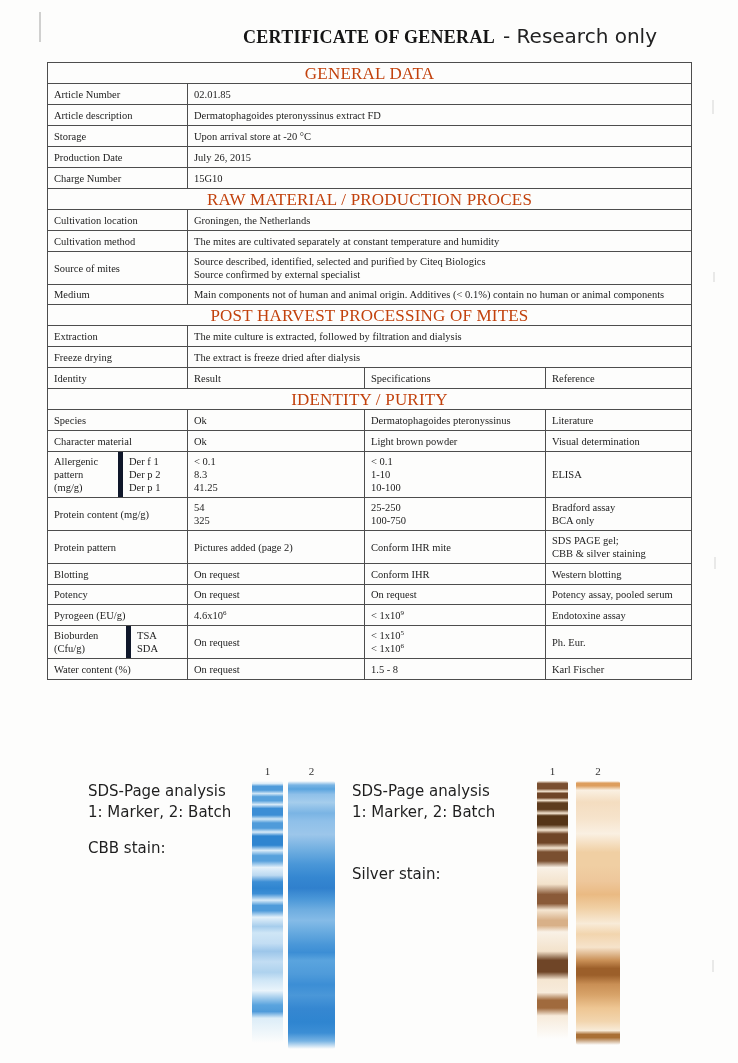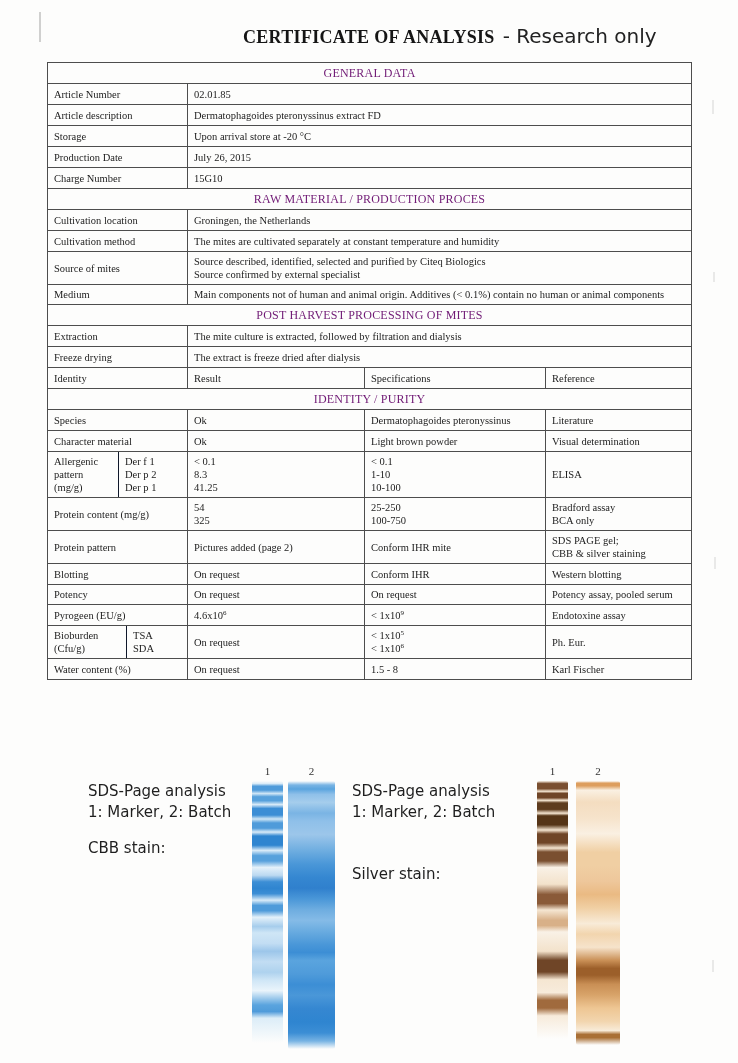--- a/index.html
+++ b/index.html
@@ -18,30 +18,30 @@
     position:absolute;left:47px;top:62px;width:644px;
     border-collapse:collapse;table-layout:fixed;
     font-size:10.5px;line-height:13px;color:#1c1c1c;
   }
   table.coa td{
     border:1px solid #4d4d4d;
     padding:3px 6px;vertical-align:middle;
     overflow:hidden;
   }
   td.sec{
-    text-align:center;font-size:12px;letter-spacing:.2px;
-    padding:4px 6px;color:#701a75;
+    text-align:center;font-size:17px;letter-spacing:.2px;
+    padding:4px 6px;color:#c2410c;
   }
   tr.h1{height:21px;}
   .it{}
   sup{font-size:7px;line-height:0;}
   
   .split{display:flex;margin:-3px -6px;min-height:100%;}
   .split .l{padding:3px 6px;flex:0 0 58px;}
-  .split .r{padding:3px 6px;border-left:1px solid #0f172a;flex:1;}
+  .split .r{padding:3px 6px;border-left:5px solid #0f172a;flex:1;}
   .split2 .l{flex:0 0 66px;}
   
   .artifact{position:absolute;background:#9a9a9a;opacity:.45;}
   
   .cap{
     position:absolute;font-family:"DejaVu Sans", sans-serif;
     font-size:15px;line-height:21px;color:#1f1f1f;white-space:nowrap;
   }
   .gel{position:absolute;}
   .lane-labels{display:flex;font-family:"Liberation Serif", serif;font-size:11px;color:#333;height:16px;}
@@ -120,21 +120,21 @@
 </head>
 <body>
 
 <div class="artifact" style="left:39px;top:12px;width:2px;height:30px;"></div>
 <div class="artifact" style="left:712px;top:100px;width:2px;height:14px;opacity:.2;"></div>
 <div class="artifact" style="left:713px;top:272px;width:2px;height:10px;opacity:.2;"></div>
 <div class="artifact" style="left:714px;top:557px;width:2px;height:12px;opacity:.2;"></div>
 <div class="artifact" style="left:712px;top:960px;width:2px;height:12px;opacity:.2;"></div>
 
 <div class="title">
-  <span class="serif">CERTIFICATE OF ANALYSIS</span><span class="sans">- Research only</span>
+  <span class="serif">CERTIFICATE OF GENERAL</span><span class="sans">- Research only</span>
 </div>
 
 <table class="coa">
   <colgroup>
       <col style="width:140px">
       <col style="width:177px">
       <col style="width:181px">
       <col style="width:146px">
     </colgroup>
 

